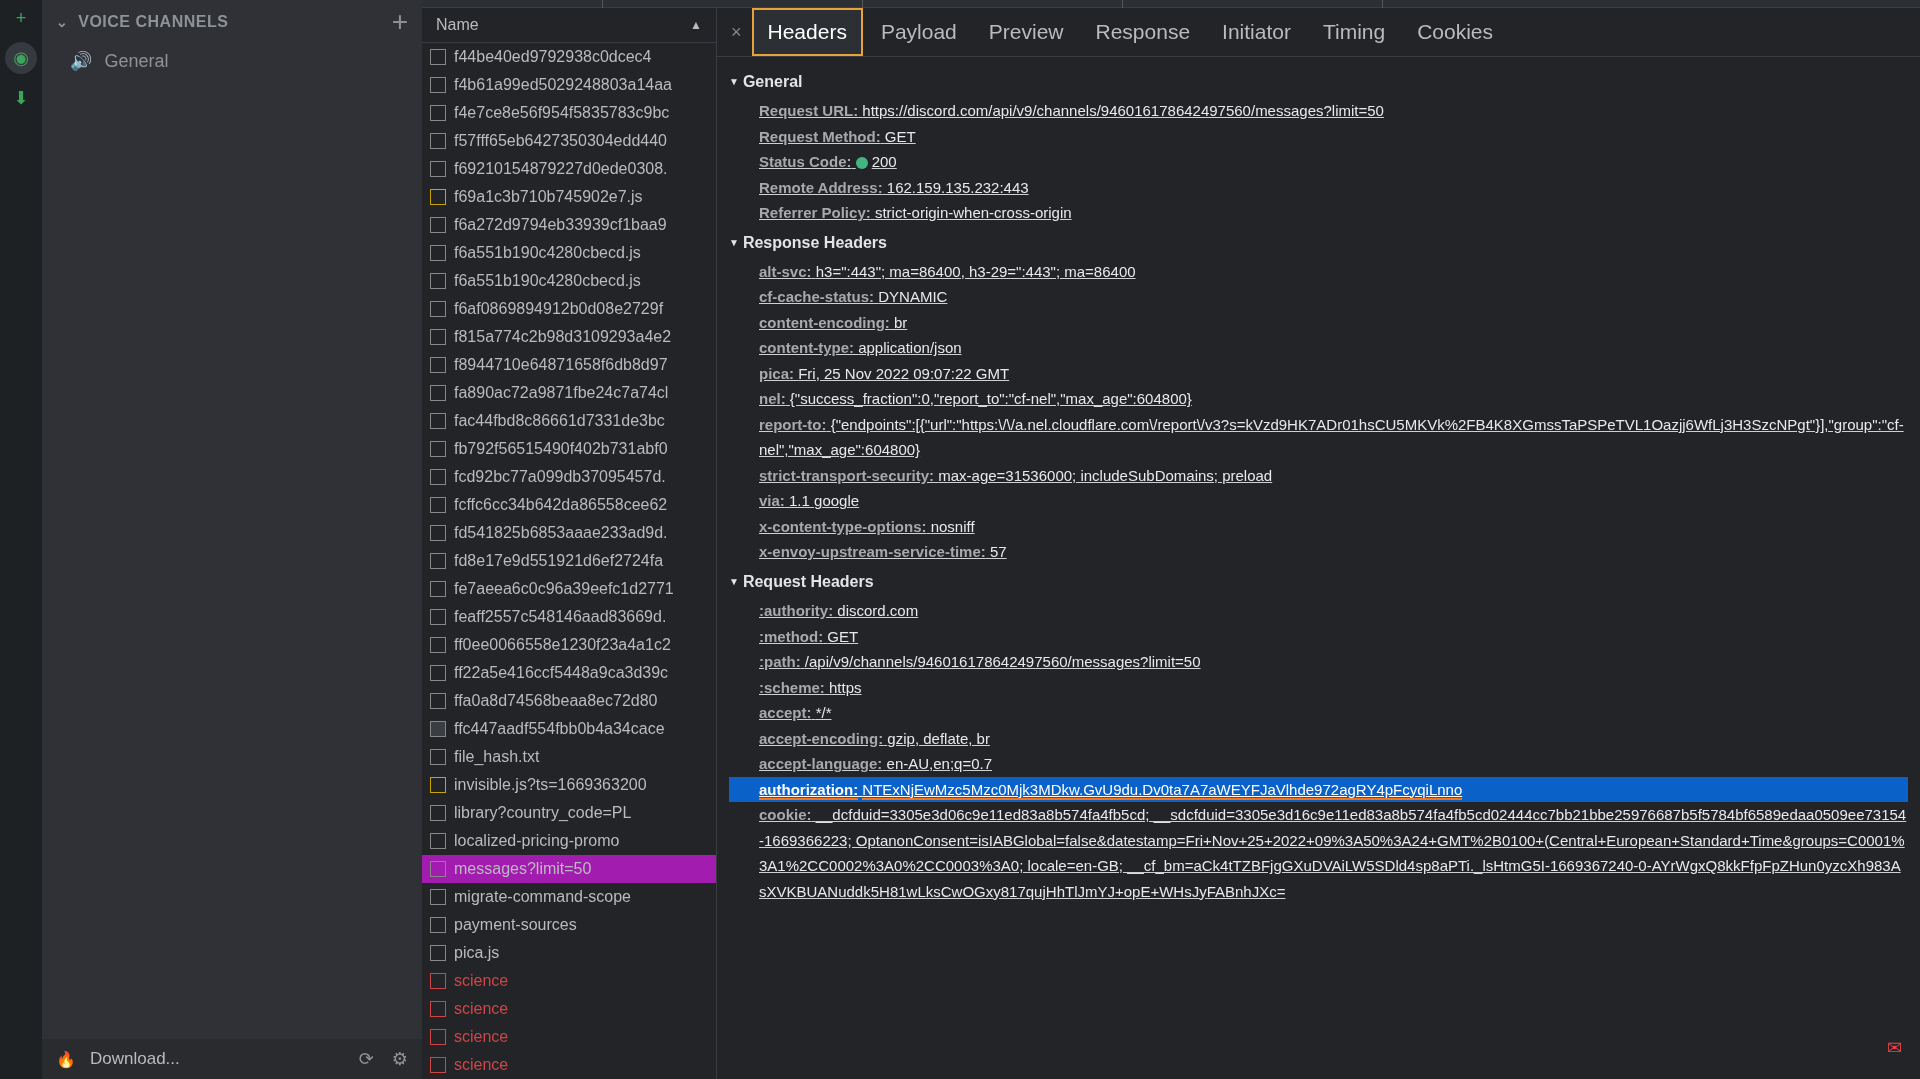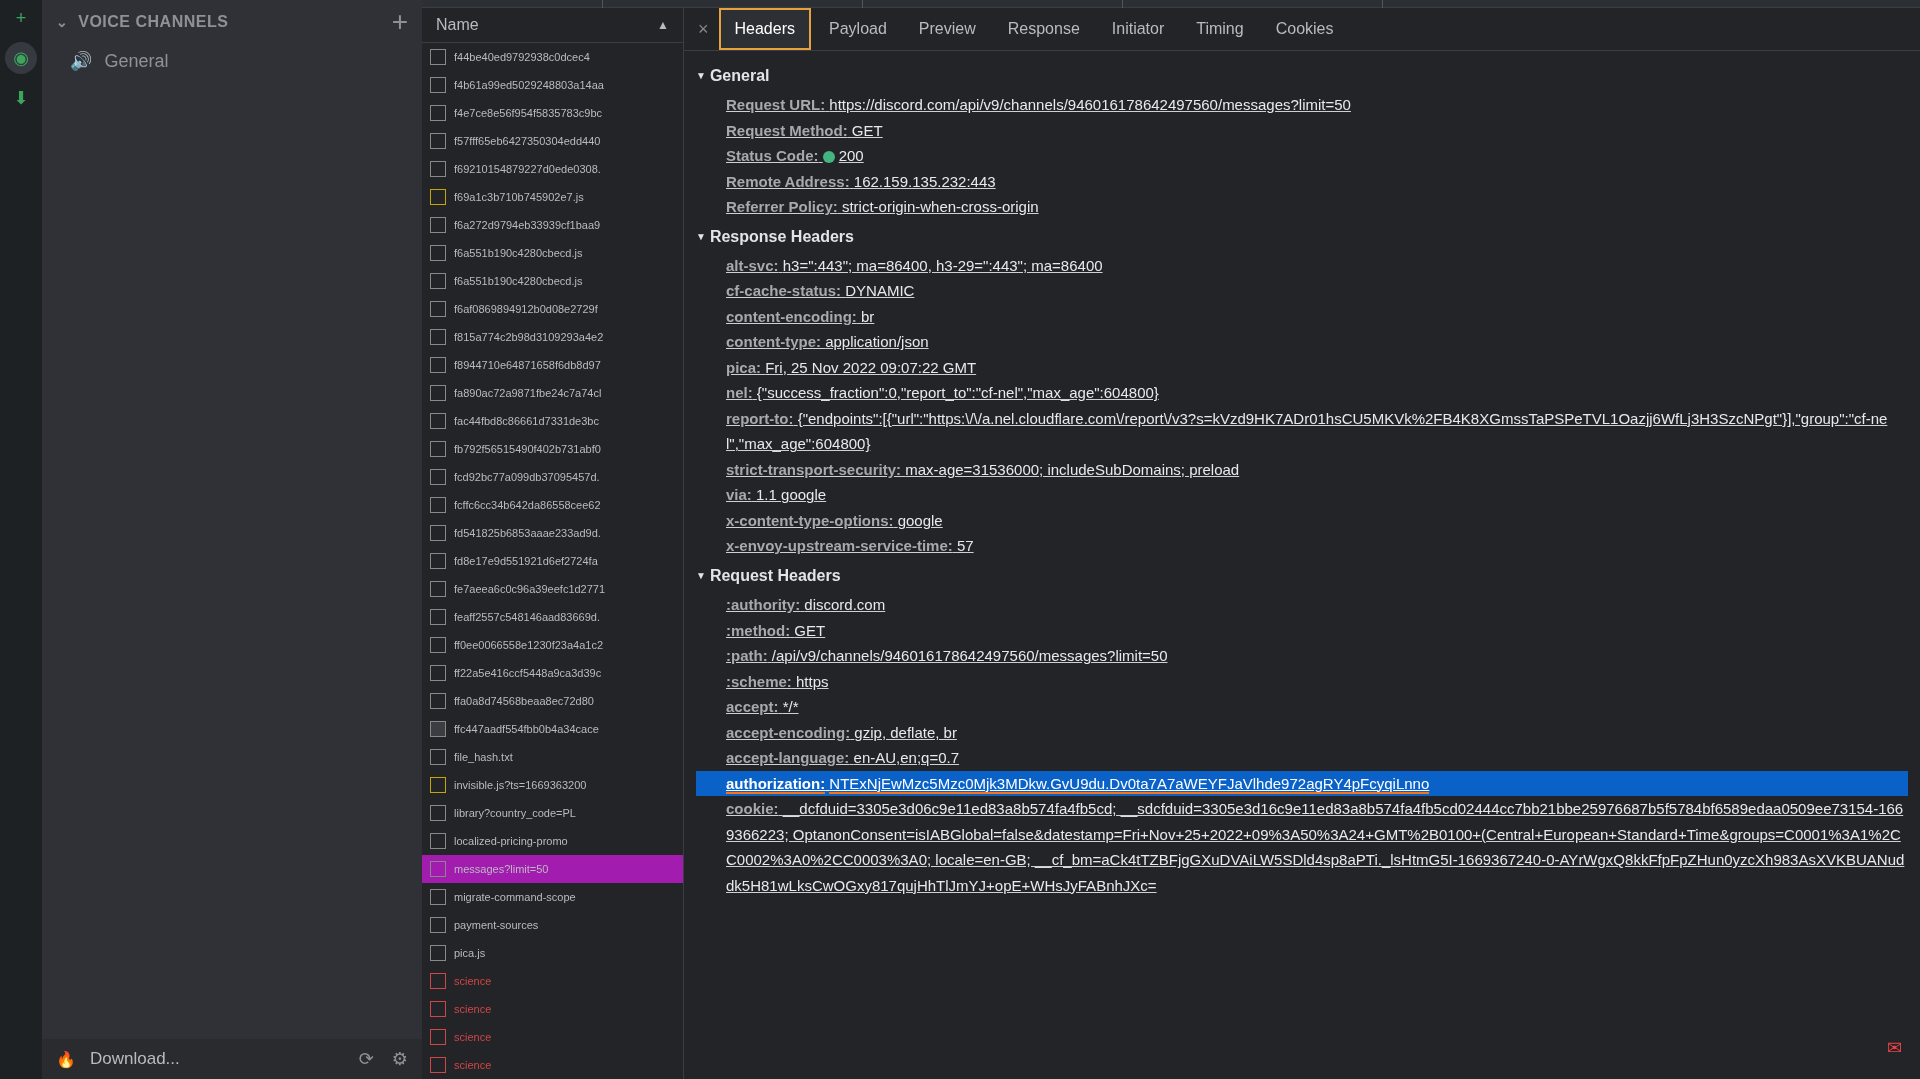--- a/index.html
+++ b/index.html
@@ -19,36 +19,36 @@
   .add-icon { color:#8e9297; font-size:28px; cursor:pointer; }
   .voice-item { display:flex; align-items:center; gap:12px; padding:6px 18px; font-size:18px; color:#8e9297; cursor:pointer; }
 
   .devtools { flex:1; display:flex; flex-direction:column; background:#232428; }
 
   .ruler { height:8px; background:#2c2f33; border-bottom:1px solid #3a3d41; position:relative; }
   .tick { position:absolute; top:0; height:8px; width:1px; background:#555; }
 
   .net-body { flex:1; display:flex; overflow:hidden; }
 
-  .requests { width: 262px; border-right:1px solid #3a3d41; display:flex; flex-direction:column; background:#232428; }
+  .requests { width: 295px; border-right:1px solid #3a3d41; display:flex; flex-direction:column; background:#232428; }
   .req-header { display:flex; align-items:center; justify-content:space-between; padding:8px 14px; border-bottom:1px solid #3a3d41; font-size:16px; color:#bbb; cursor:pointer; }
   .req-header .sort { font-size:12px; }
   .req-list { flex:1; overflow-y:auto; }
-  .req-row { display:flex; align-items:center; gap:8px; padding:3px 8px; font-size:11px; color:#b9bbbe; white-space:nowrap; overflow:hidden; cursor:pointer; height:28px; }
+  .req-row { display:flex; align-items:center; gap:8px; padding:3px 8px; font-size:16px; color:#b9bbbe; white-space:nowrap; overflow:hidden; cursor:pointer; height:28px; }
   .req-row.selected { background:#a21caf; }
   .req-icon { width:16px; height:16px; flex-shrink:0; border:1px solid #888; display:flex; align-items:center; justify-content:center; font-size:9px;}
   .req-icon.js { border-color:#c7a500; }
   .req-icon.doc { border-color:#888; }
   .req-icon.red { border-color:#d04545; color:#d04545; }
   .req-icon.sel { border-color:#888; background:#3a3d41; }
 
   .detail { flex:1; display:flex; flex-direction:column; overflow:hidden; }
   .tabs { display:flex; align-items:center; border-bottom:1px solid #3a3d41; padding:0 8px; gap:4px; }
   .tab-close { color:#888; font-size:18px; padding:0 6px; cursor:pointer; }
-  .tab { padding:10px 14px; font-size:16px; color:#b9bbbe; cursor:pointer; }
+  .tab { padding:10px 14px; font-size:21px; color:#b9bbbe; cursor:pointer; }
   .tab.active { border:2px solid #e8a23b; background:#2c2f33; color:#fff; }
 
   .detail-body { flex:1; overflow-y:auto; padding:8px 12px; font-family:Menlo, Consolas, monospace; font-size:15px; line-height:1.7; color:#cfd0d2; }
   .section-hdr { display:flex; align-items:center; gap:4px; font-weight:700; color:#e3e4e6; padding:3px 0; cursor:pointer; font-family:-apple-system,sans-serif; font-size:16px; }
   .section-hdr .tri { font-size:10px; }
   .kv { padding-left:30px; white-space:pre-wrap; word-break:break-all;text-decoration:underline; }
   .kv .k { color:#a8a9ab; font-weight:600; }
   .kv .v { color:#e8e9eb; }
   .kv.highlighted { background:#0a62c9; color:#fff; }
   .kv.highlighted .k, .kv.highlighted .v { color:#fff; }
@@ -284,21 +284,21 @@
           <div id="resp-list">
               <div class="kv"><span class="k">alt-svc:</span> <span class="v">h3=":443"; ma=86400, h3-29=":443"; ma=86400</span></div>
               <div class="kv"><span class="k">cf-cache-status:</span> <span class="v">DYNAMIC</span></div>
               <div class="kv"><span class="k">content-encoding:</span> <span class="v">br</span></div>
               <div class="kv"><span class="k">content-type:</span> <span class="v">application/json</span></div>
               <div class="kv"><span class="k">pica:</span> <span class="v">Fri, 25 Nov 2022 09:07:22 GMT</span></div>
               <div class="kv"><span class="k">nel:</span> <span class="v">{"success_fraction":0,"report_to":"cf-nel","max_age":604800}</span></div>
               <div class="kv"><span class="k">report-to:</span> <span class="v">{"endpoints":[{"url":"https:\/\/a.nel.cloudflare.com\/report\/v3?s=kVzd9HK7ADr01hsCU5MKVk%2FB4K8XGmssTaPSPeTVL1Oazjj6WfLj3H3SzcNPgt"}],"group":"cf-nel","max_age":604800}</span></div>
               <div class="kv"><span class="k">strict-transport-security:</span> <span class="v">max-age=31536000; includeSubDomains; preload</span></div>
               <div class="kv"><span class="k">via:</span> <span class="v">1.1 google</span></div>
-              <div class="kv"><span class="k">x-content-type-options:</span> <span class="v">google</span></div>
+              <div class="kv"><span class="k">x-content-type-options:</span> <span class="v">nosniff</span></div>
               <div class="kv"><span class="k">x-envoy-upstream-service-time:</span> <span class="v">57</span></div>
             </div>
 
           <div class="section-hdr">
               <span class="tri">▼</span>
               <span>Request Headers</span>
             </div>
           <div id="req-hlist">
               <div class="kv"><span class="k">:authority:</span> <span class="v">discord.com</span></div>
               <div class="kv"><span class="k">:method:</span> <span class="v">GET</span></div>

